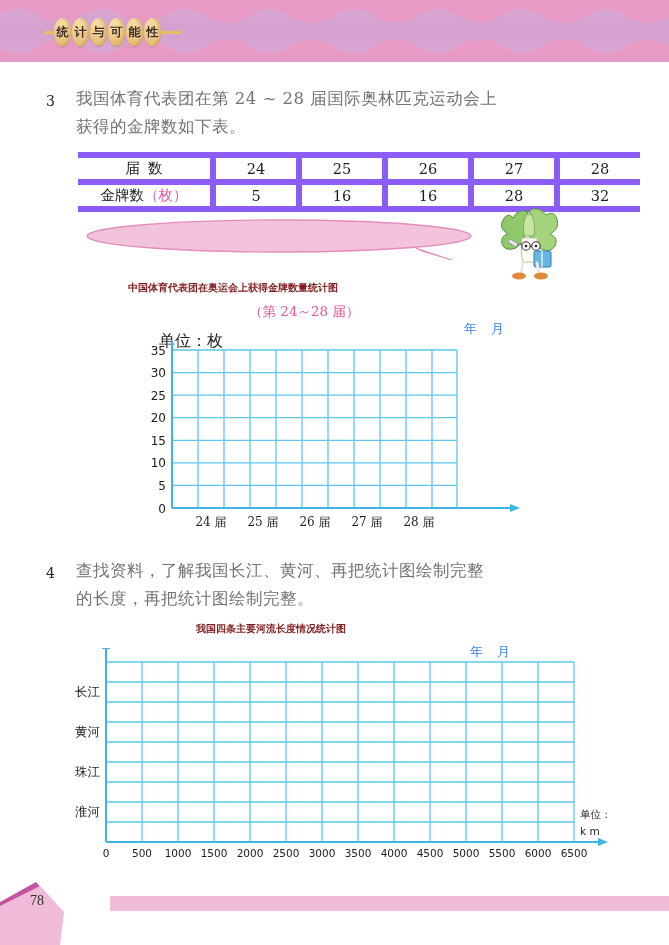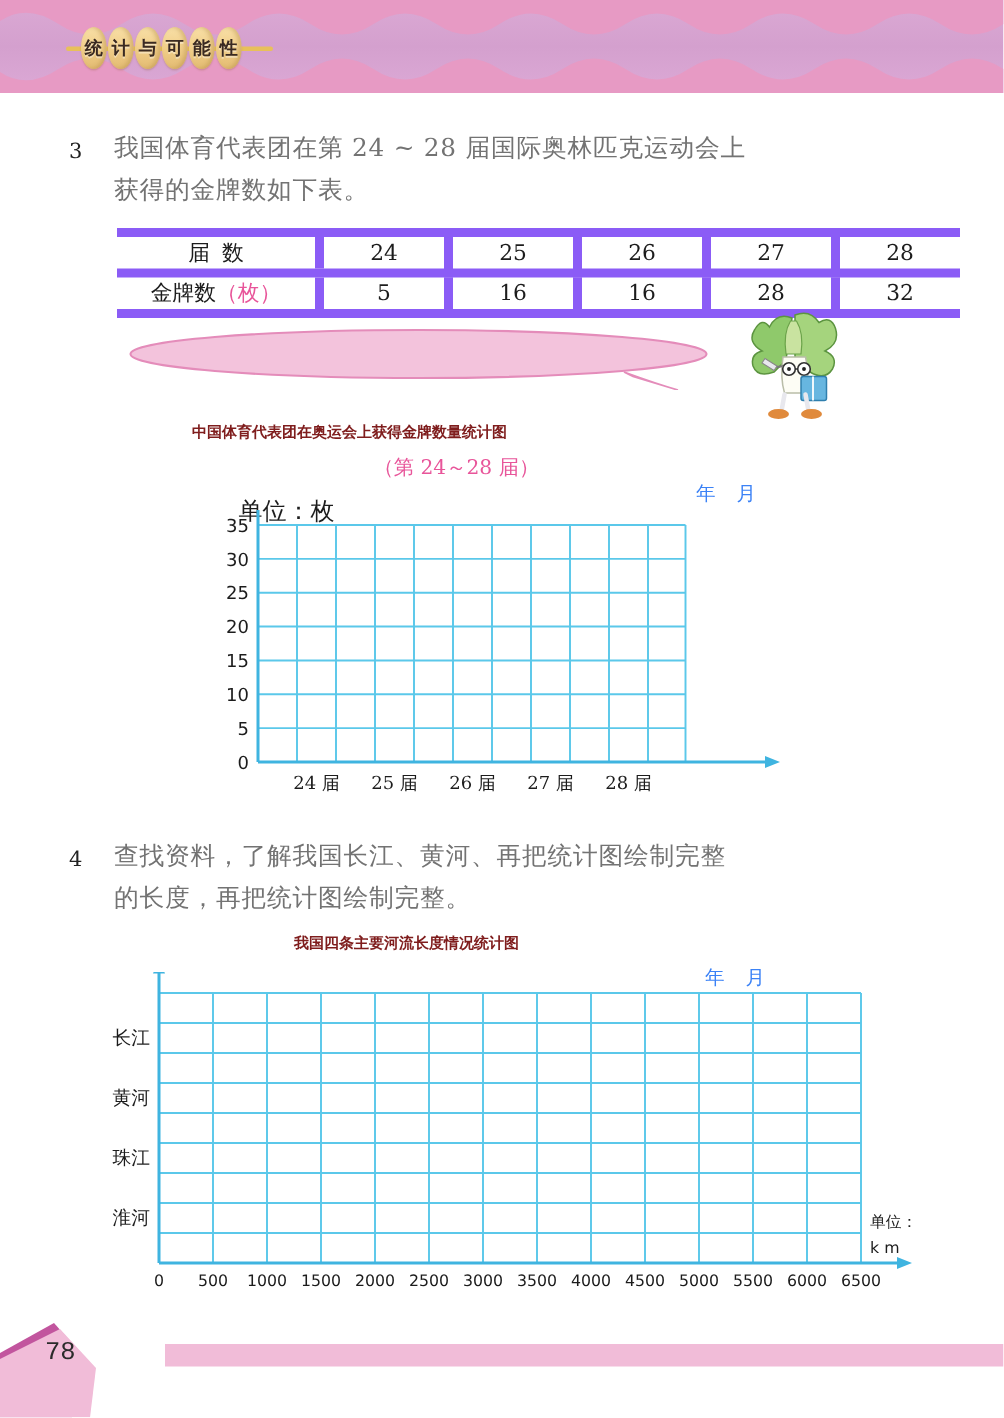--- a/index.html
+++ b/index.html
@@ -193,22 +193,22 @@
     left: 110px;
     top: 896px;
     width: 559px;
     height: 15px;
     background: #f1bcd8;
   }
   .page-num {
     position: absolute;
     left: 30px;
     top: 893px;
-    font-family: Liberation Mono, monospace;
-    font-size: 17px;
+    font-family: Liberation Serif, serif;
+    font-size: 14px;
     color: #2b2b2b;
     z-index: 3;
   }
 </style>
 </head>
 <body>
 
 <div class="banner">
   <svg class="banner-svg" width="669" height="62" viewBox="0 0 669 62">
     <defs>

